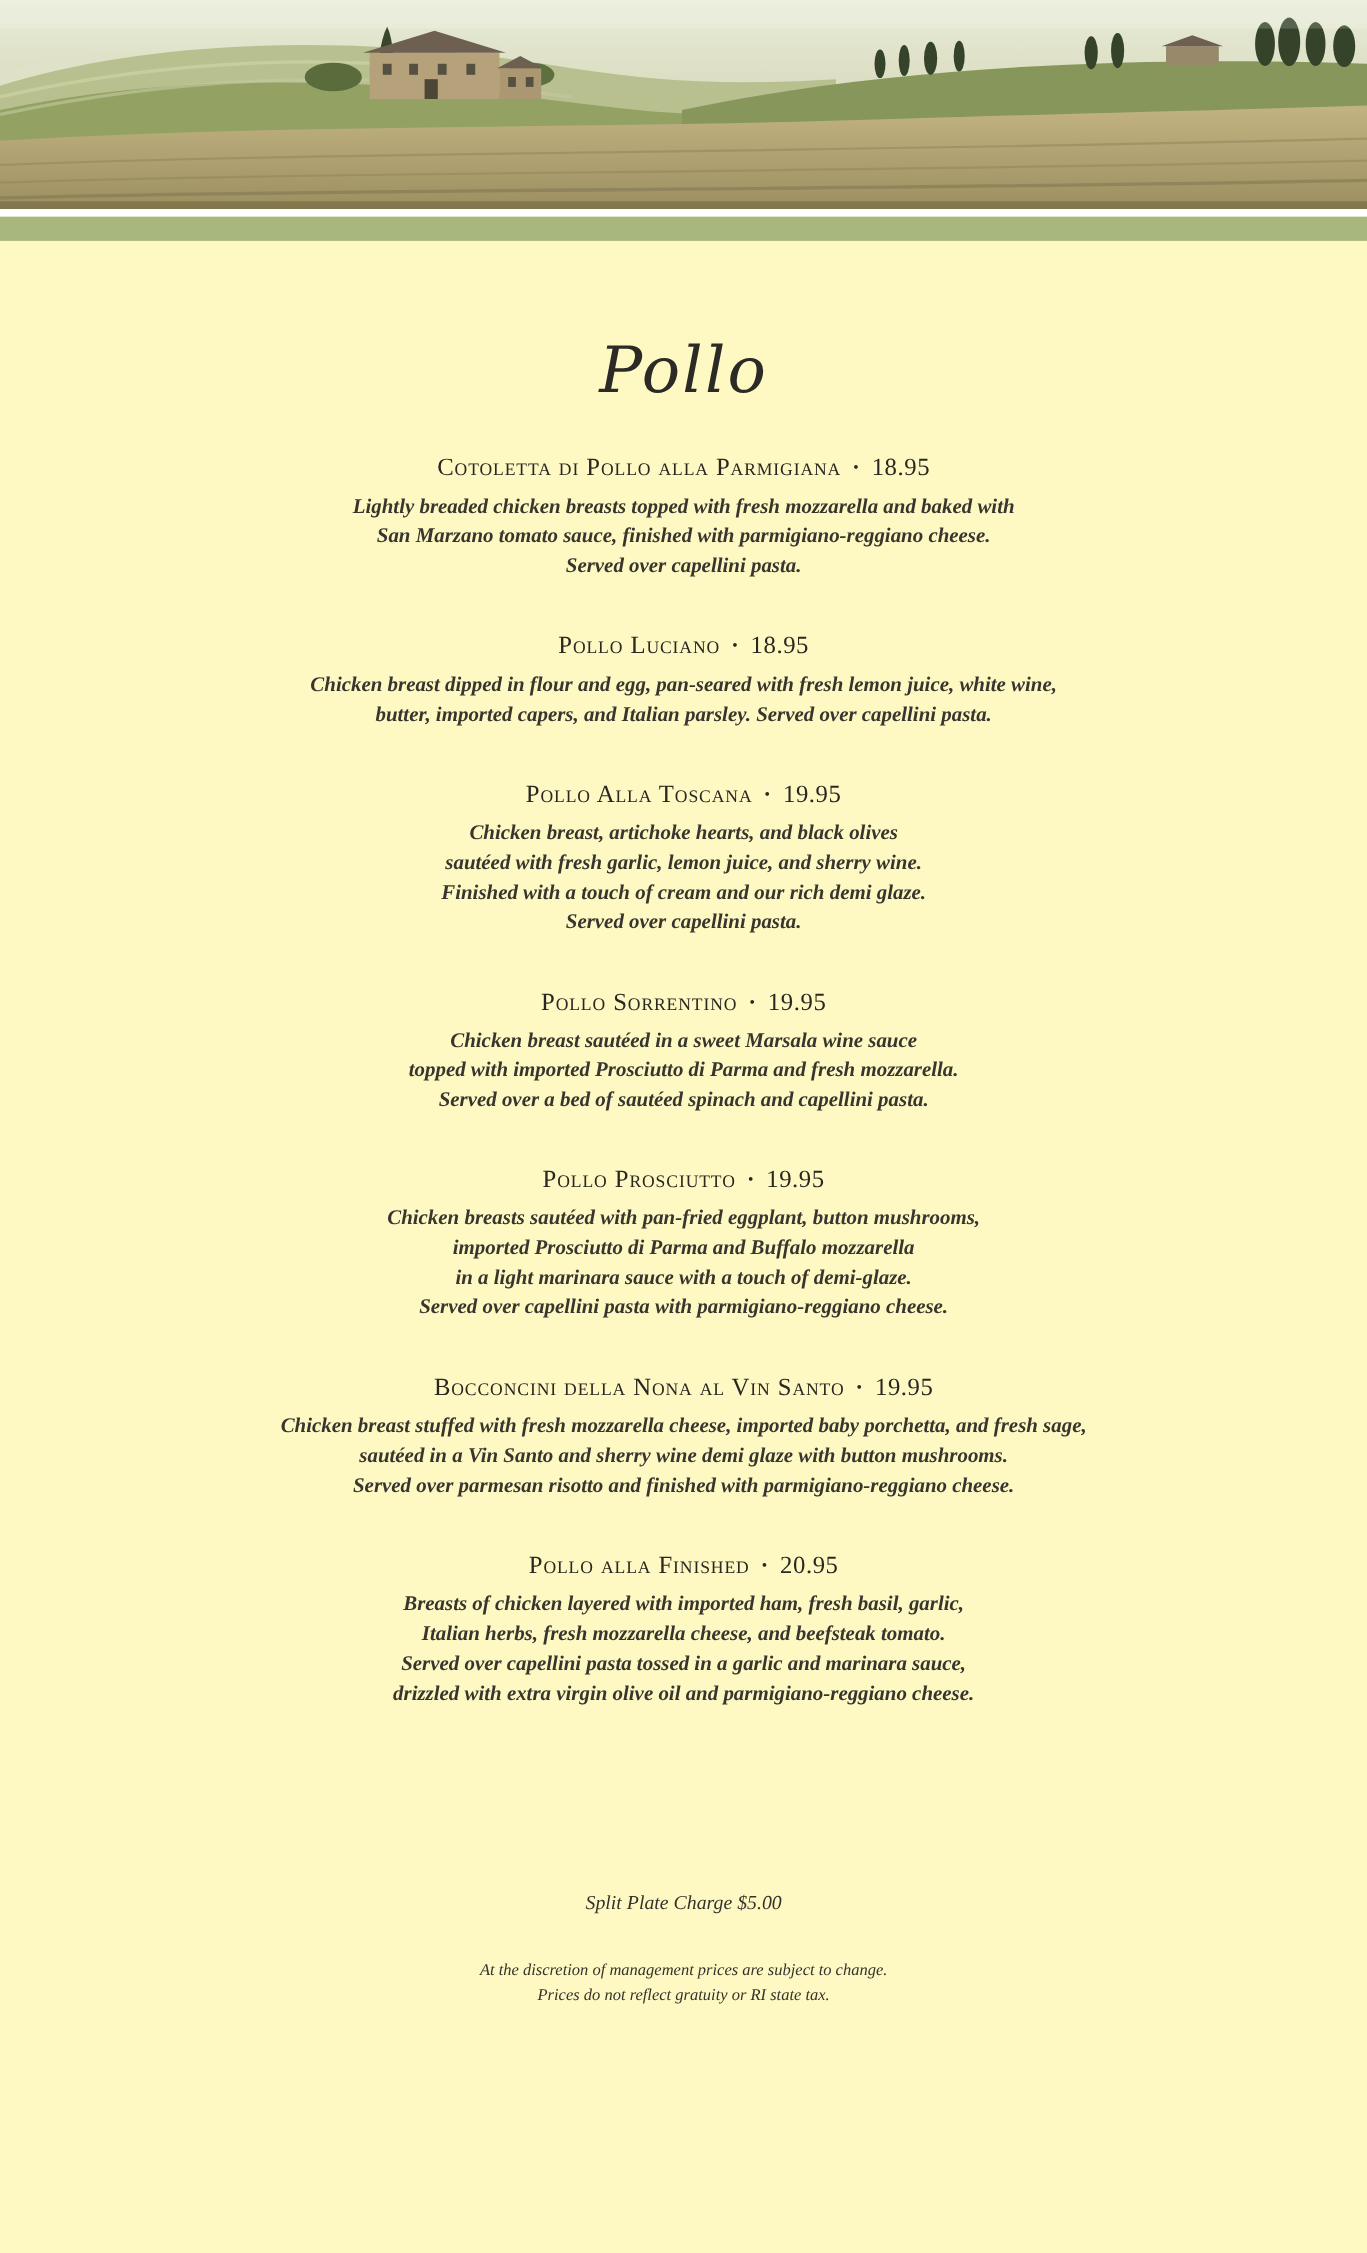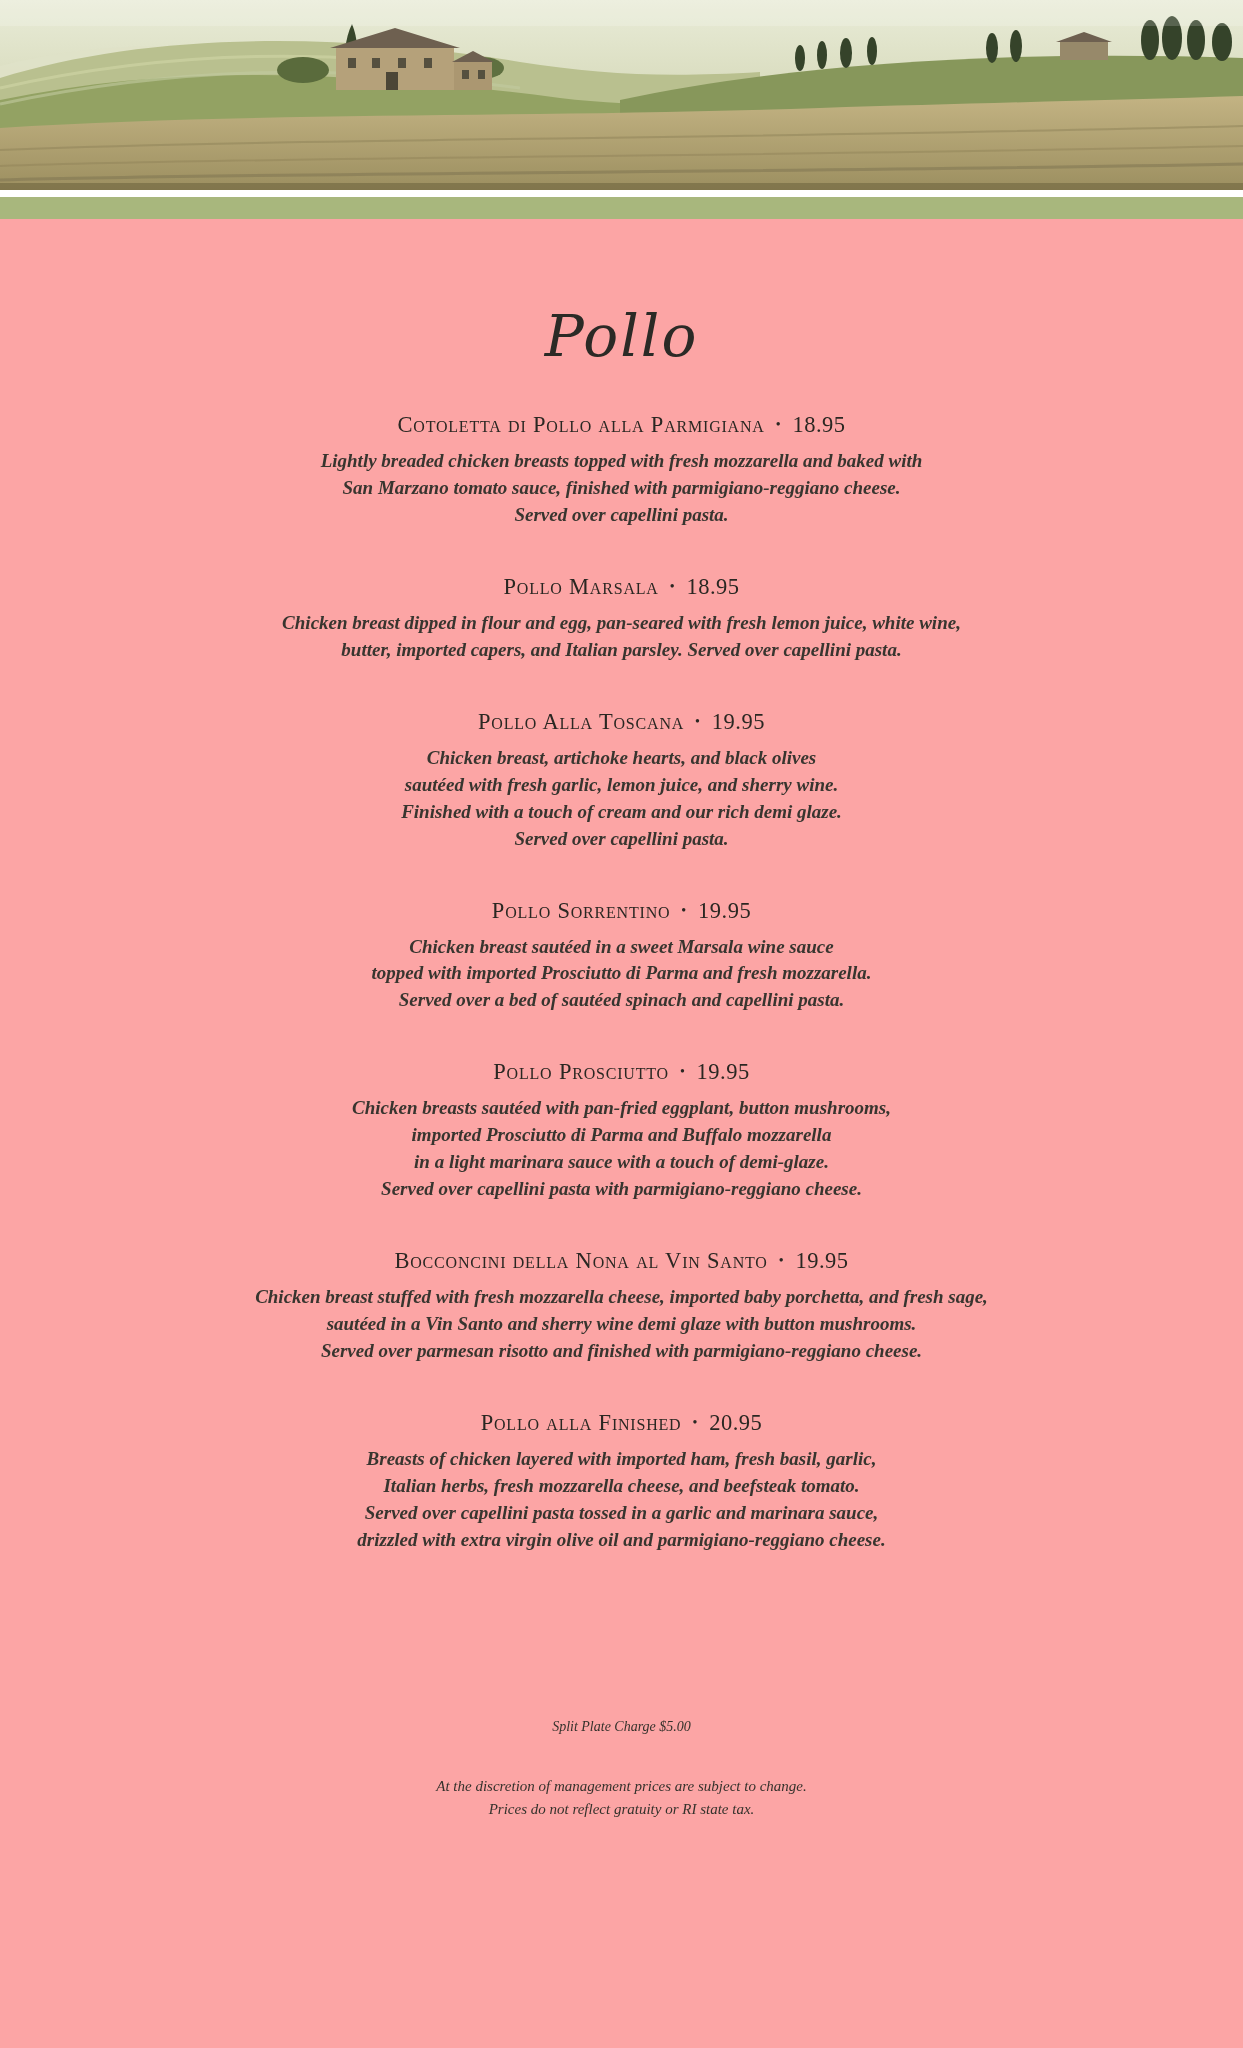--- a/index.html
+++ b/index.html
@@ -4,21 +4,21 @@
 <style>
   html, body {
     margin: 0;
     padding: 0;
     background: #ffffff;
   }
   .page {
     width: 1243px;
     min-height: 2048px;
     margin: 0 auto;
-    background: #fca5a5;
+    background: #fef9c3;
     font-family: "Liberation Serif", serif;
     color: #2f2c27;
     overflow: hidden;
   }
   .banner {
     width: 1243px;
     height: 190px;
     overflow: hidden;
   }
   .banner svg {
@@ -79,21 +79,21 @@
     margin: 0;
     white-space: pre-line;
     font-weight: bold;
   }
   .menu-footer {
     margin-top: 165px;
     padding-bottom: 60px;
   }
   .split-charge {
     font-style: italic;
-    font-size: 14px;
+    font-size: 18px;
     color: #35322c;
     margin: 0 0 40px 0;
   }
   .note {
     font-style: italic;
     font-size: 15px;
     line-height: 1.5;
     color: #35322c;
     margin: 0;
   }
@@ -184,21 +184,21 @@
       <h2 class="item-header">
         <span class="item-name">Cotoletta di Pollo alla Parmigiana</span><span class="bullet">•</span><span class="item-price">18.95</span>
       </h2>
       <p class="item-desc">Lightly breaded chicken breasts topped with fresh mozzarella and baked with
 San Marzano tomato sauce, finished with parmigiano-reggiano cheese.
 Served over capellini pasta.</p>
     </section>
 
     <section class="menu-item">
       <h2 class="item-header">
-        <span class="item-name">Pollo Marsala</span><span class="bullet">•</span><span class="item-price">18.95</span>
+        <span class="item-name">Pollo Luciano</span><span class="bullet">•</span><span class="item-price">18.95</span>
       </h2>
       <p class="item-desc">Chicken breast dipped in flour and egg, pan-seared with fresh lemon juice, white wine,
 butter, imported capers, and Italian parsley. Served over capellini pasta.</p>
     </section>
 
     <section class="menu-item">
       <h2 class="item-header">
         <span class="item-name">Pollo Alla Toscana</span><span class="bullet">•</span><span class="item-price">19.95</span>
       </h2>
       <p class="item-desc">Chicken breast, artichoke hearts, and black olives

